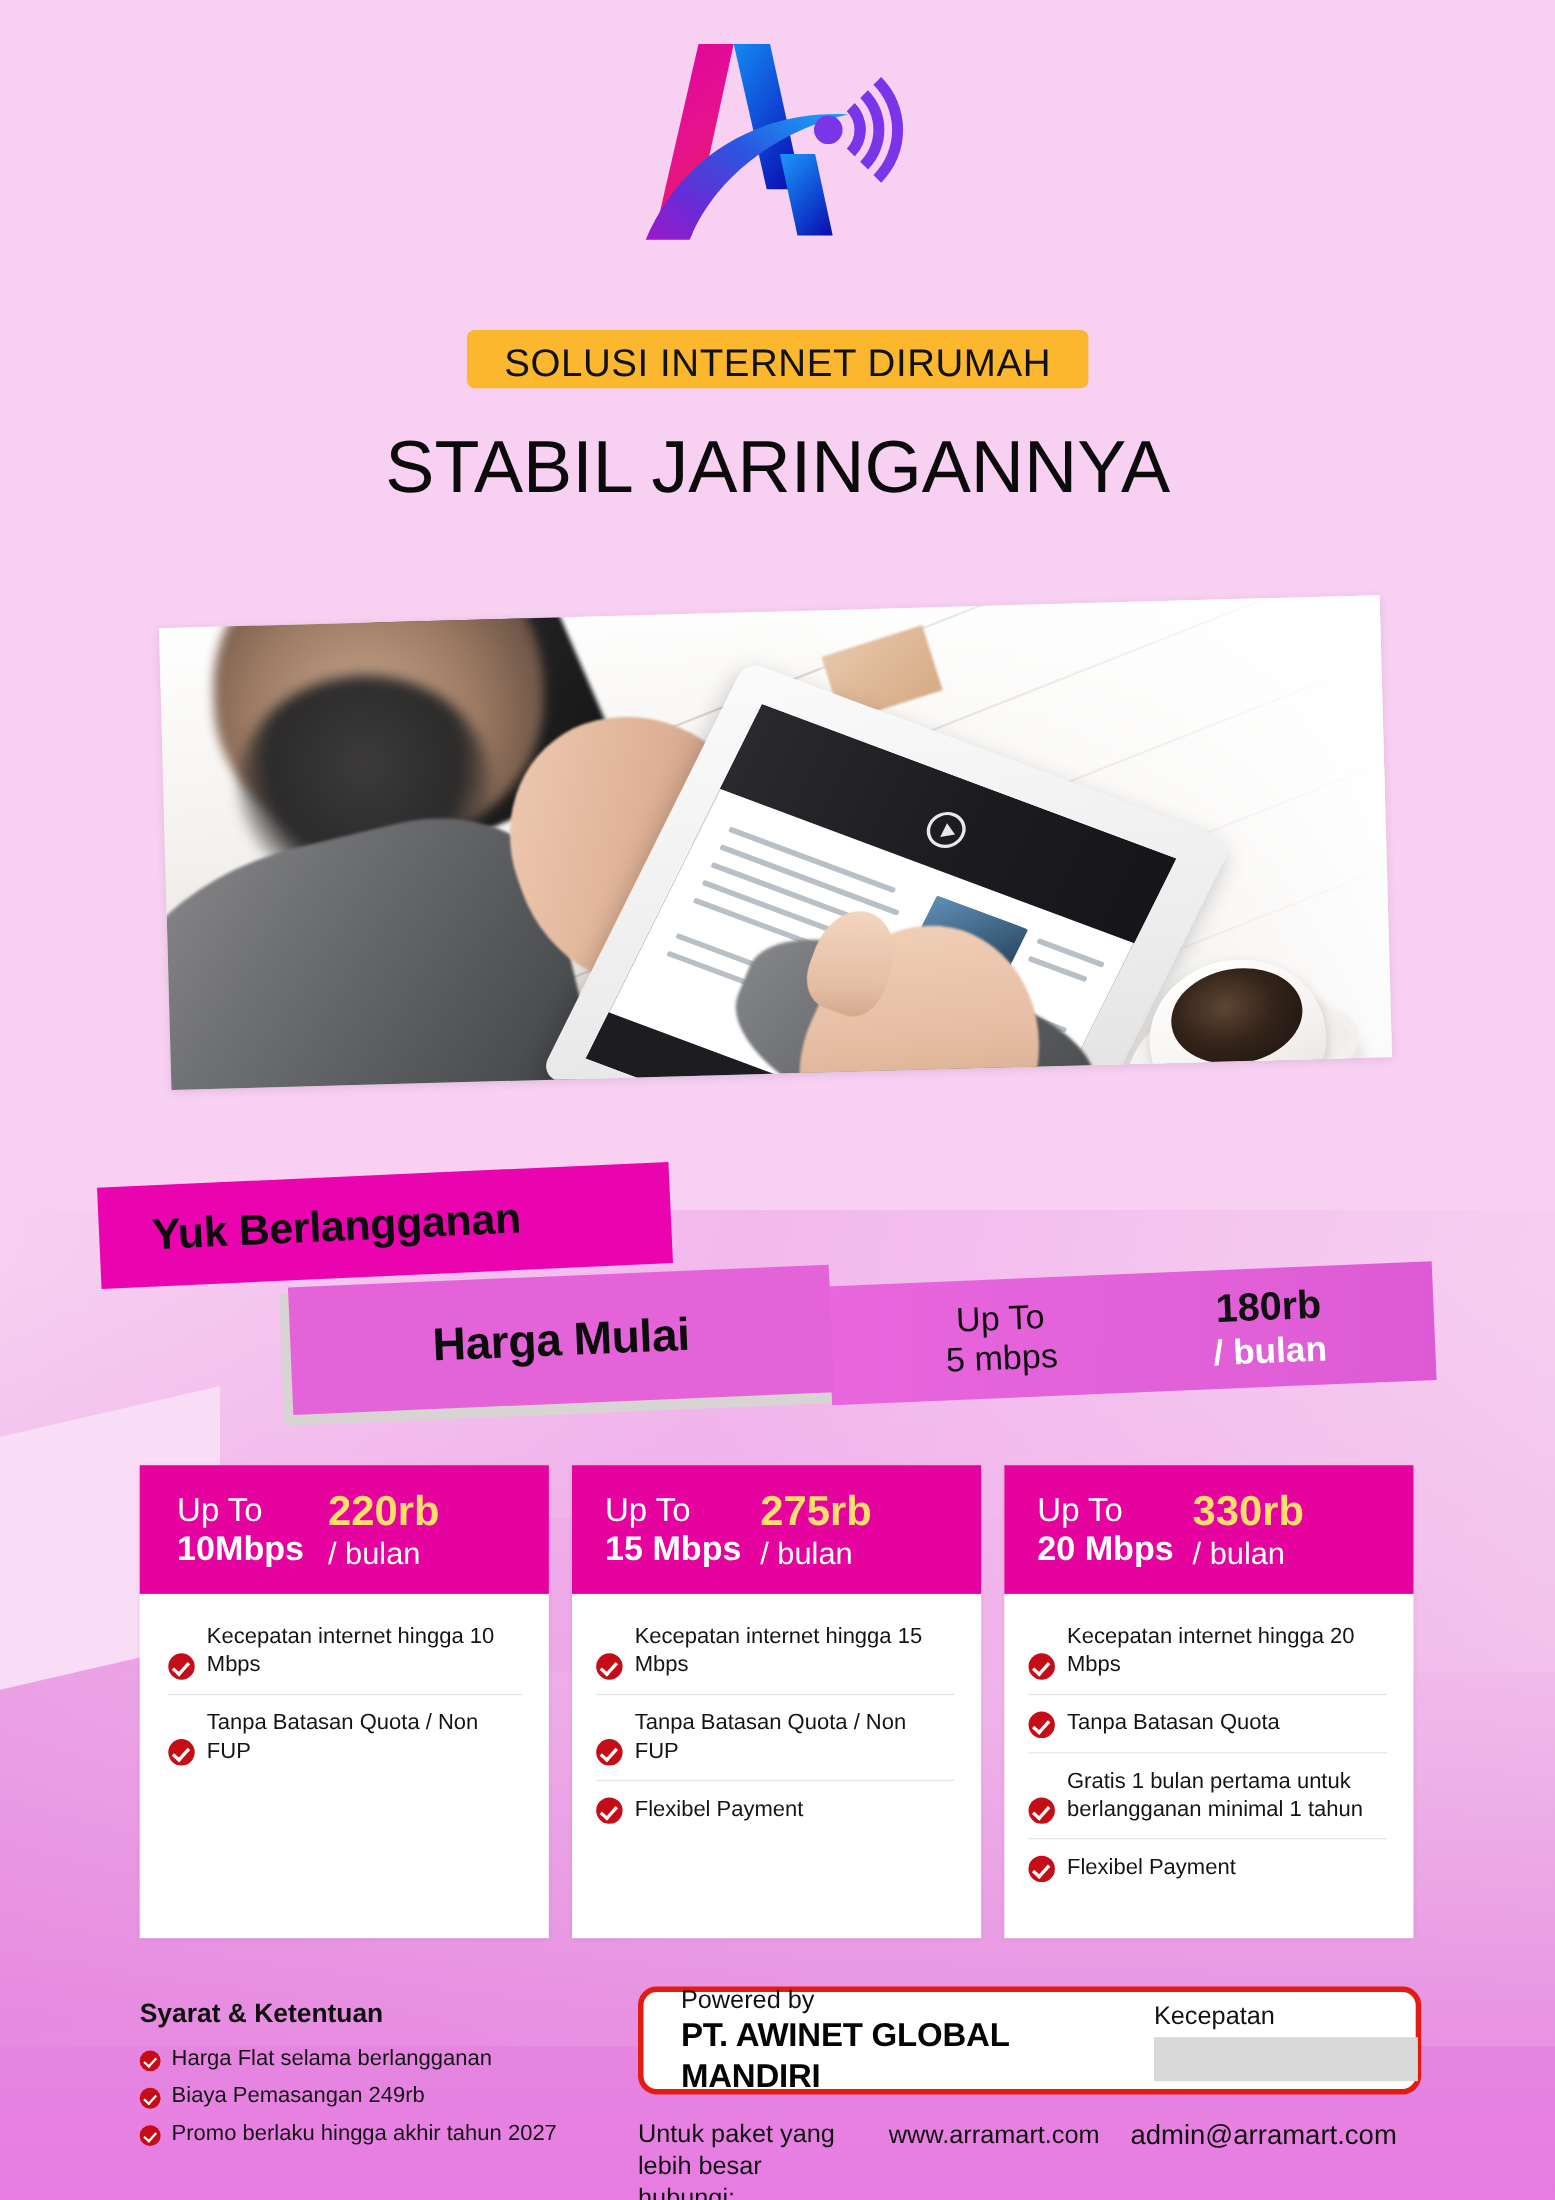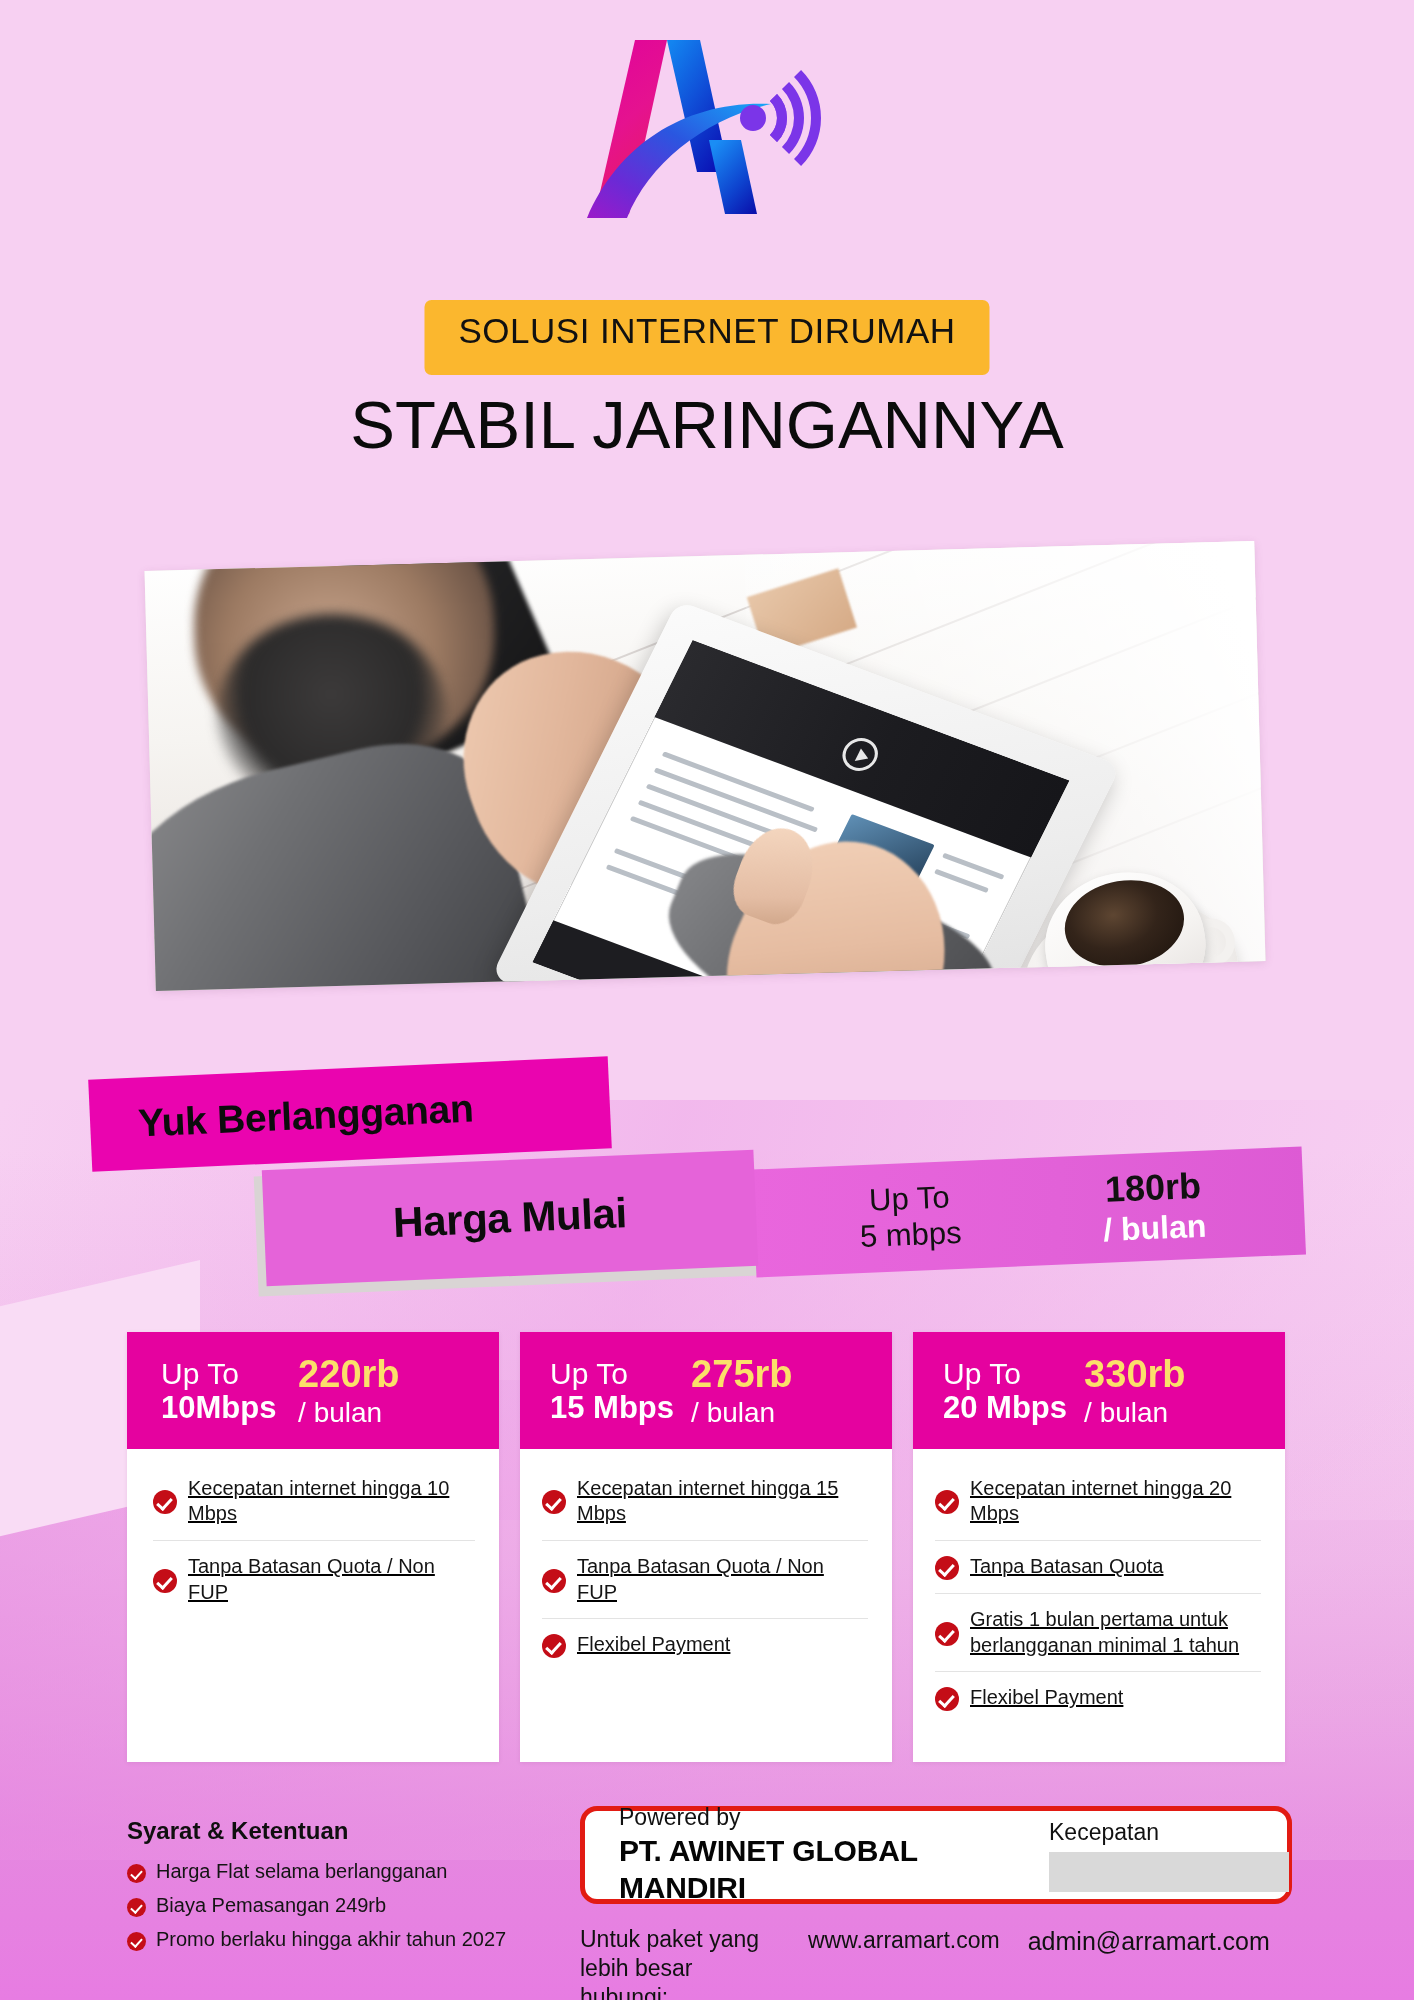--- a/index.html
+++ b/index.html
@@ -51,21 +51,21 @@
     height:210px;
   }
   #logo-svg { position:absolute; left:50%; top:0; transform:translateX(-50%); }
 
   
   #solusi-banner {
     position:absolute; left:50%; transform:translateX(-50%);
     top:300px;
     background:#fbb72e;
     border-radius:7px;
-    padding:11px 34px 24px 34px;
+    padding:11px 34px 2px 34px;
     font-size:35px;
     letter-spacing:.5px;
     color:#111;
     font-family:"Liberation Sans", sans-serif;
     white-space:nowrap;
   }
 
   
   #headline { position:absolute; left:0; right:0; top:385px; text-align:center; }
   #headline-1 {
@@ -327,24 +327,23 @@
   .ch-right { flex:1; }
   .ch-upto { color:#ffffff; font-size:30px; line-height:1.12; }
   .ch-speed { color:#ffffff; font-size:31px; font-weight:bold; line-height:1.12; }
   .ch-price { color:#fbdf6a; font-size:38px; font-weight:bold; line-height:1.1; }
   .ch-per { color:#ffffff; font-size:28px; line-height:1.18; }
   .card-body {
     flex:1; padding:14px 24px 18px 22px;
     display:flex; flex-direction:column;
   }
   .feat {
-    display:flex; align-items:center; gap:11px;
+    display:flex; align-items:flex-end; gap:11px;
     padding:13px 0 13px 0;
     border-bottom:1px solid #e3e3e3;
-    text-decoration:underline;
   }
   .feat:last-child { border-bottom:none; }
   .feat-text { font-size:20px; color:#141414; line-height:1.28; }
   .chk {
     flex:0 0 auto;
     width:24px; height:24px; border-radius:50%;
     background:#c40d17;
     position:relative; margin-top:2px;
   }
   .chk:after {

